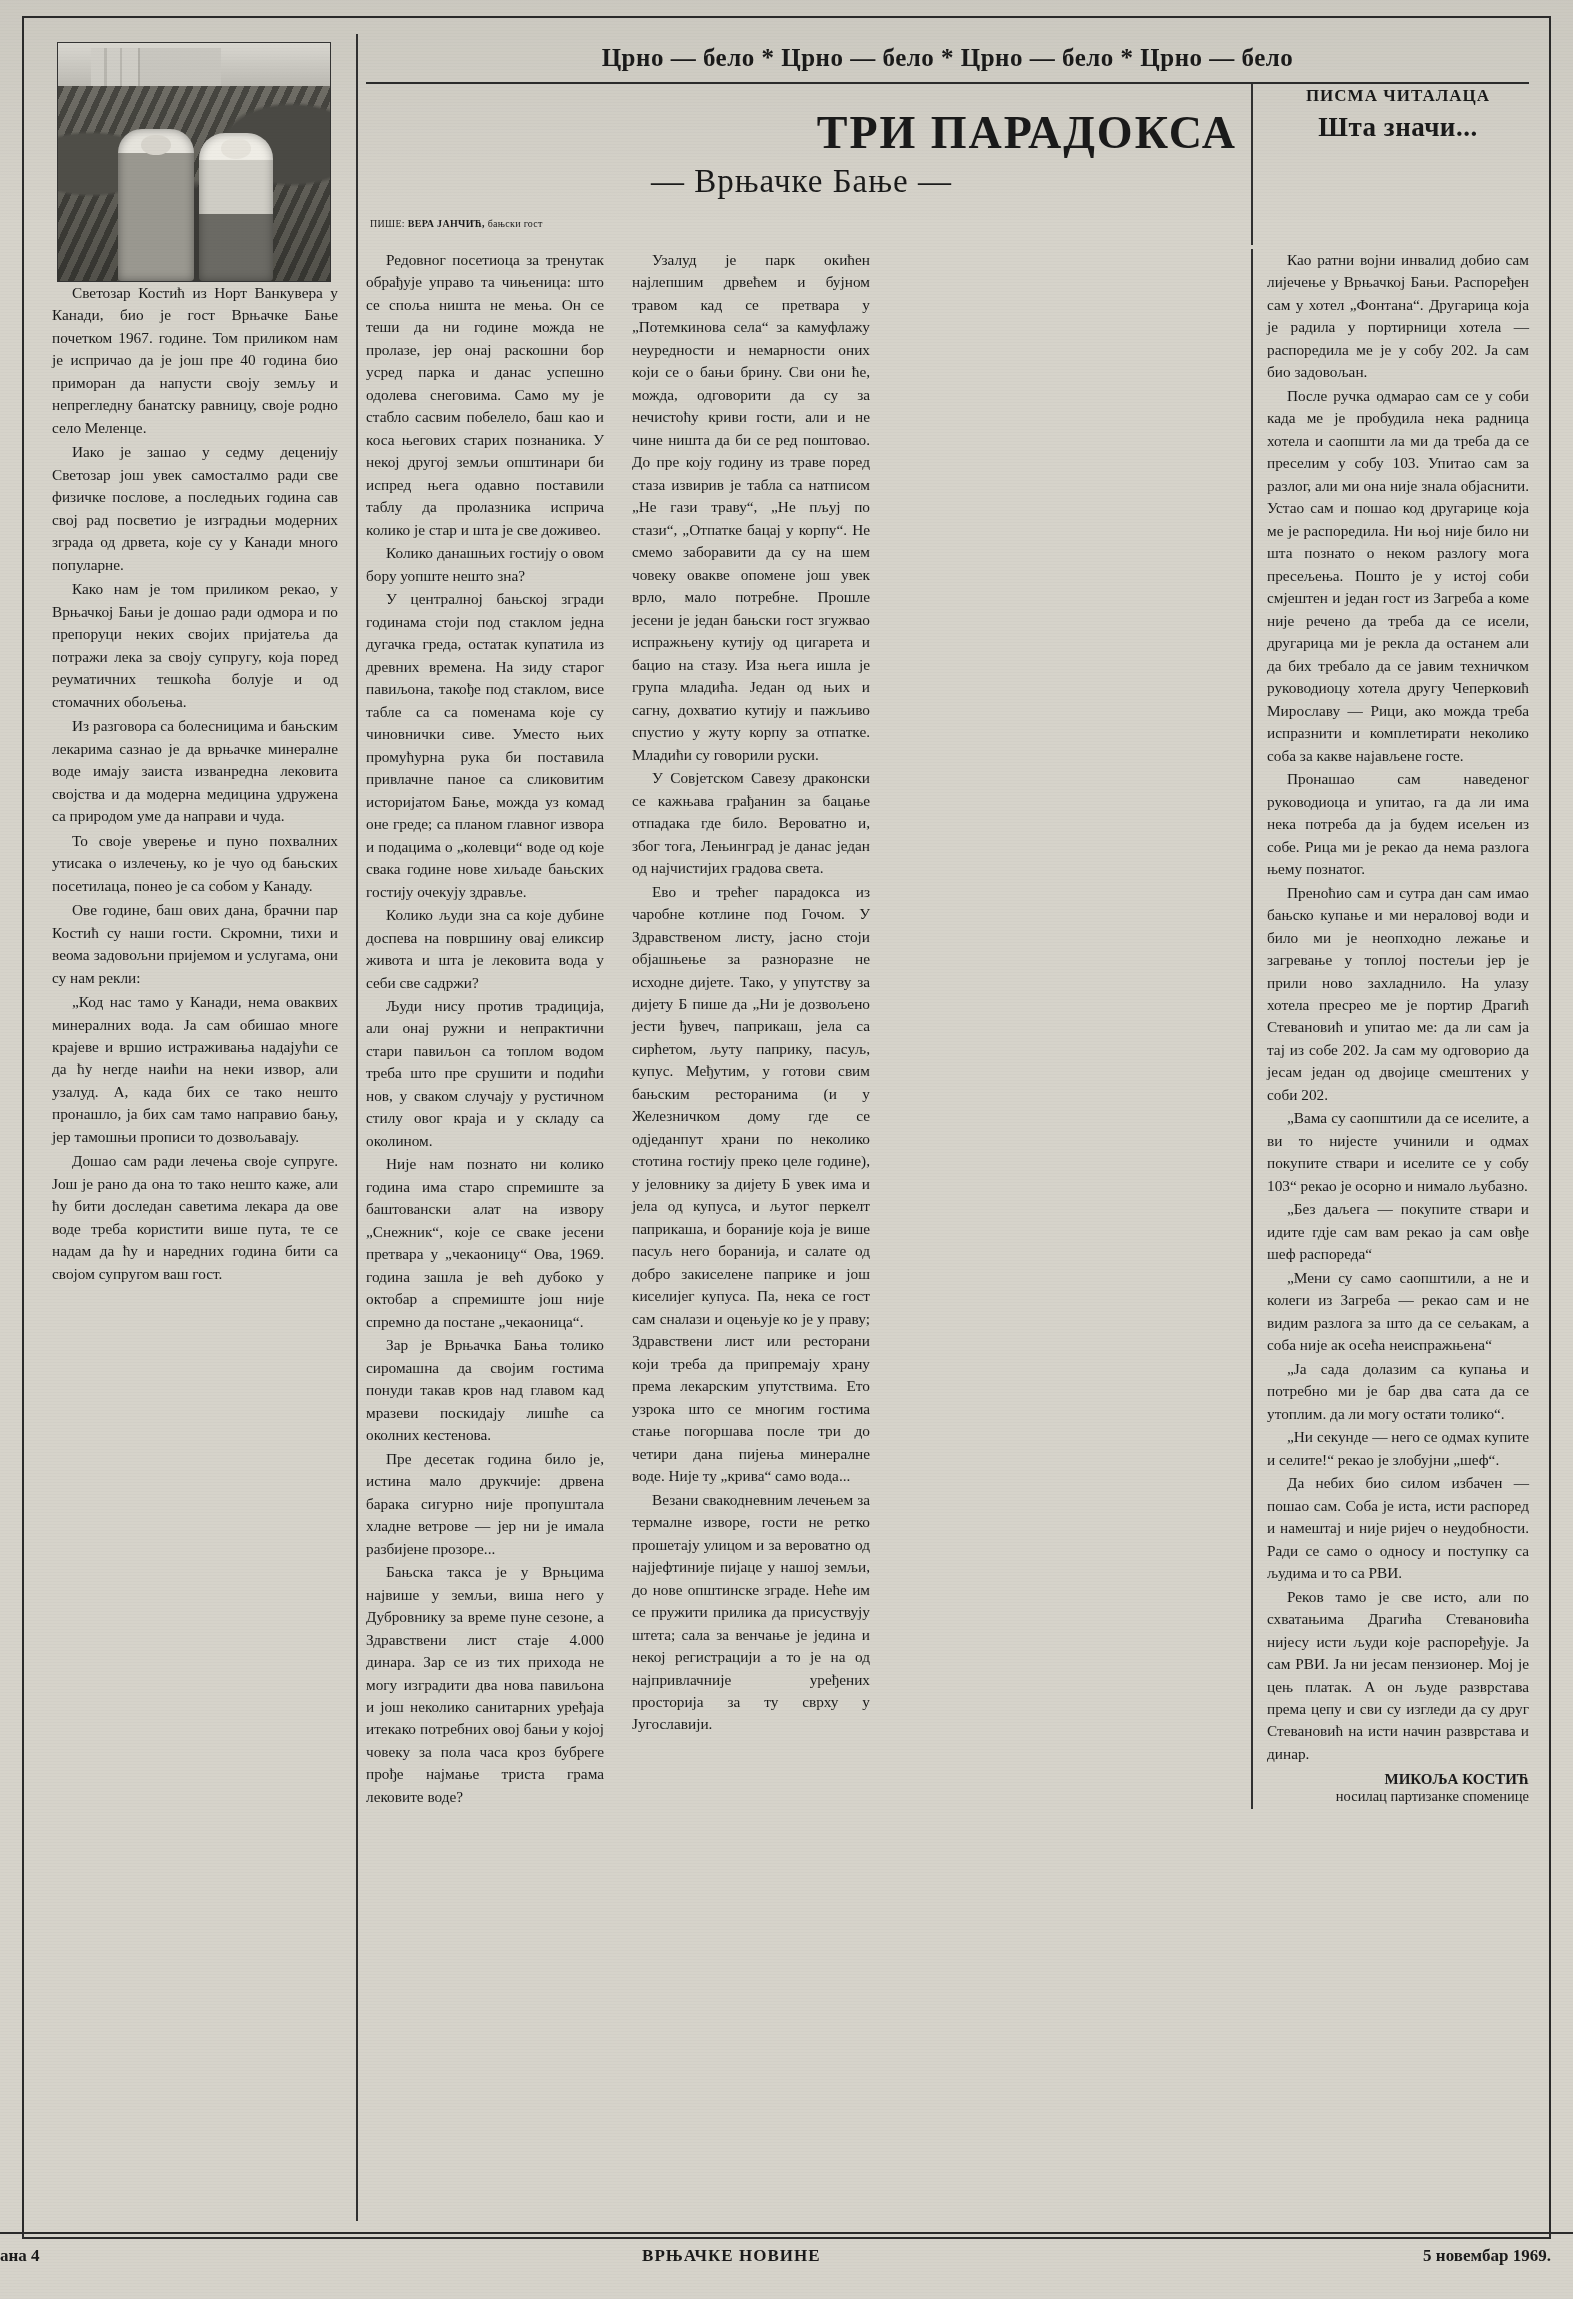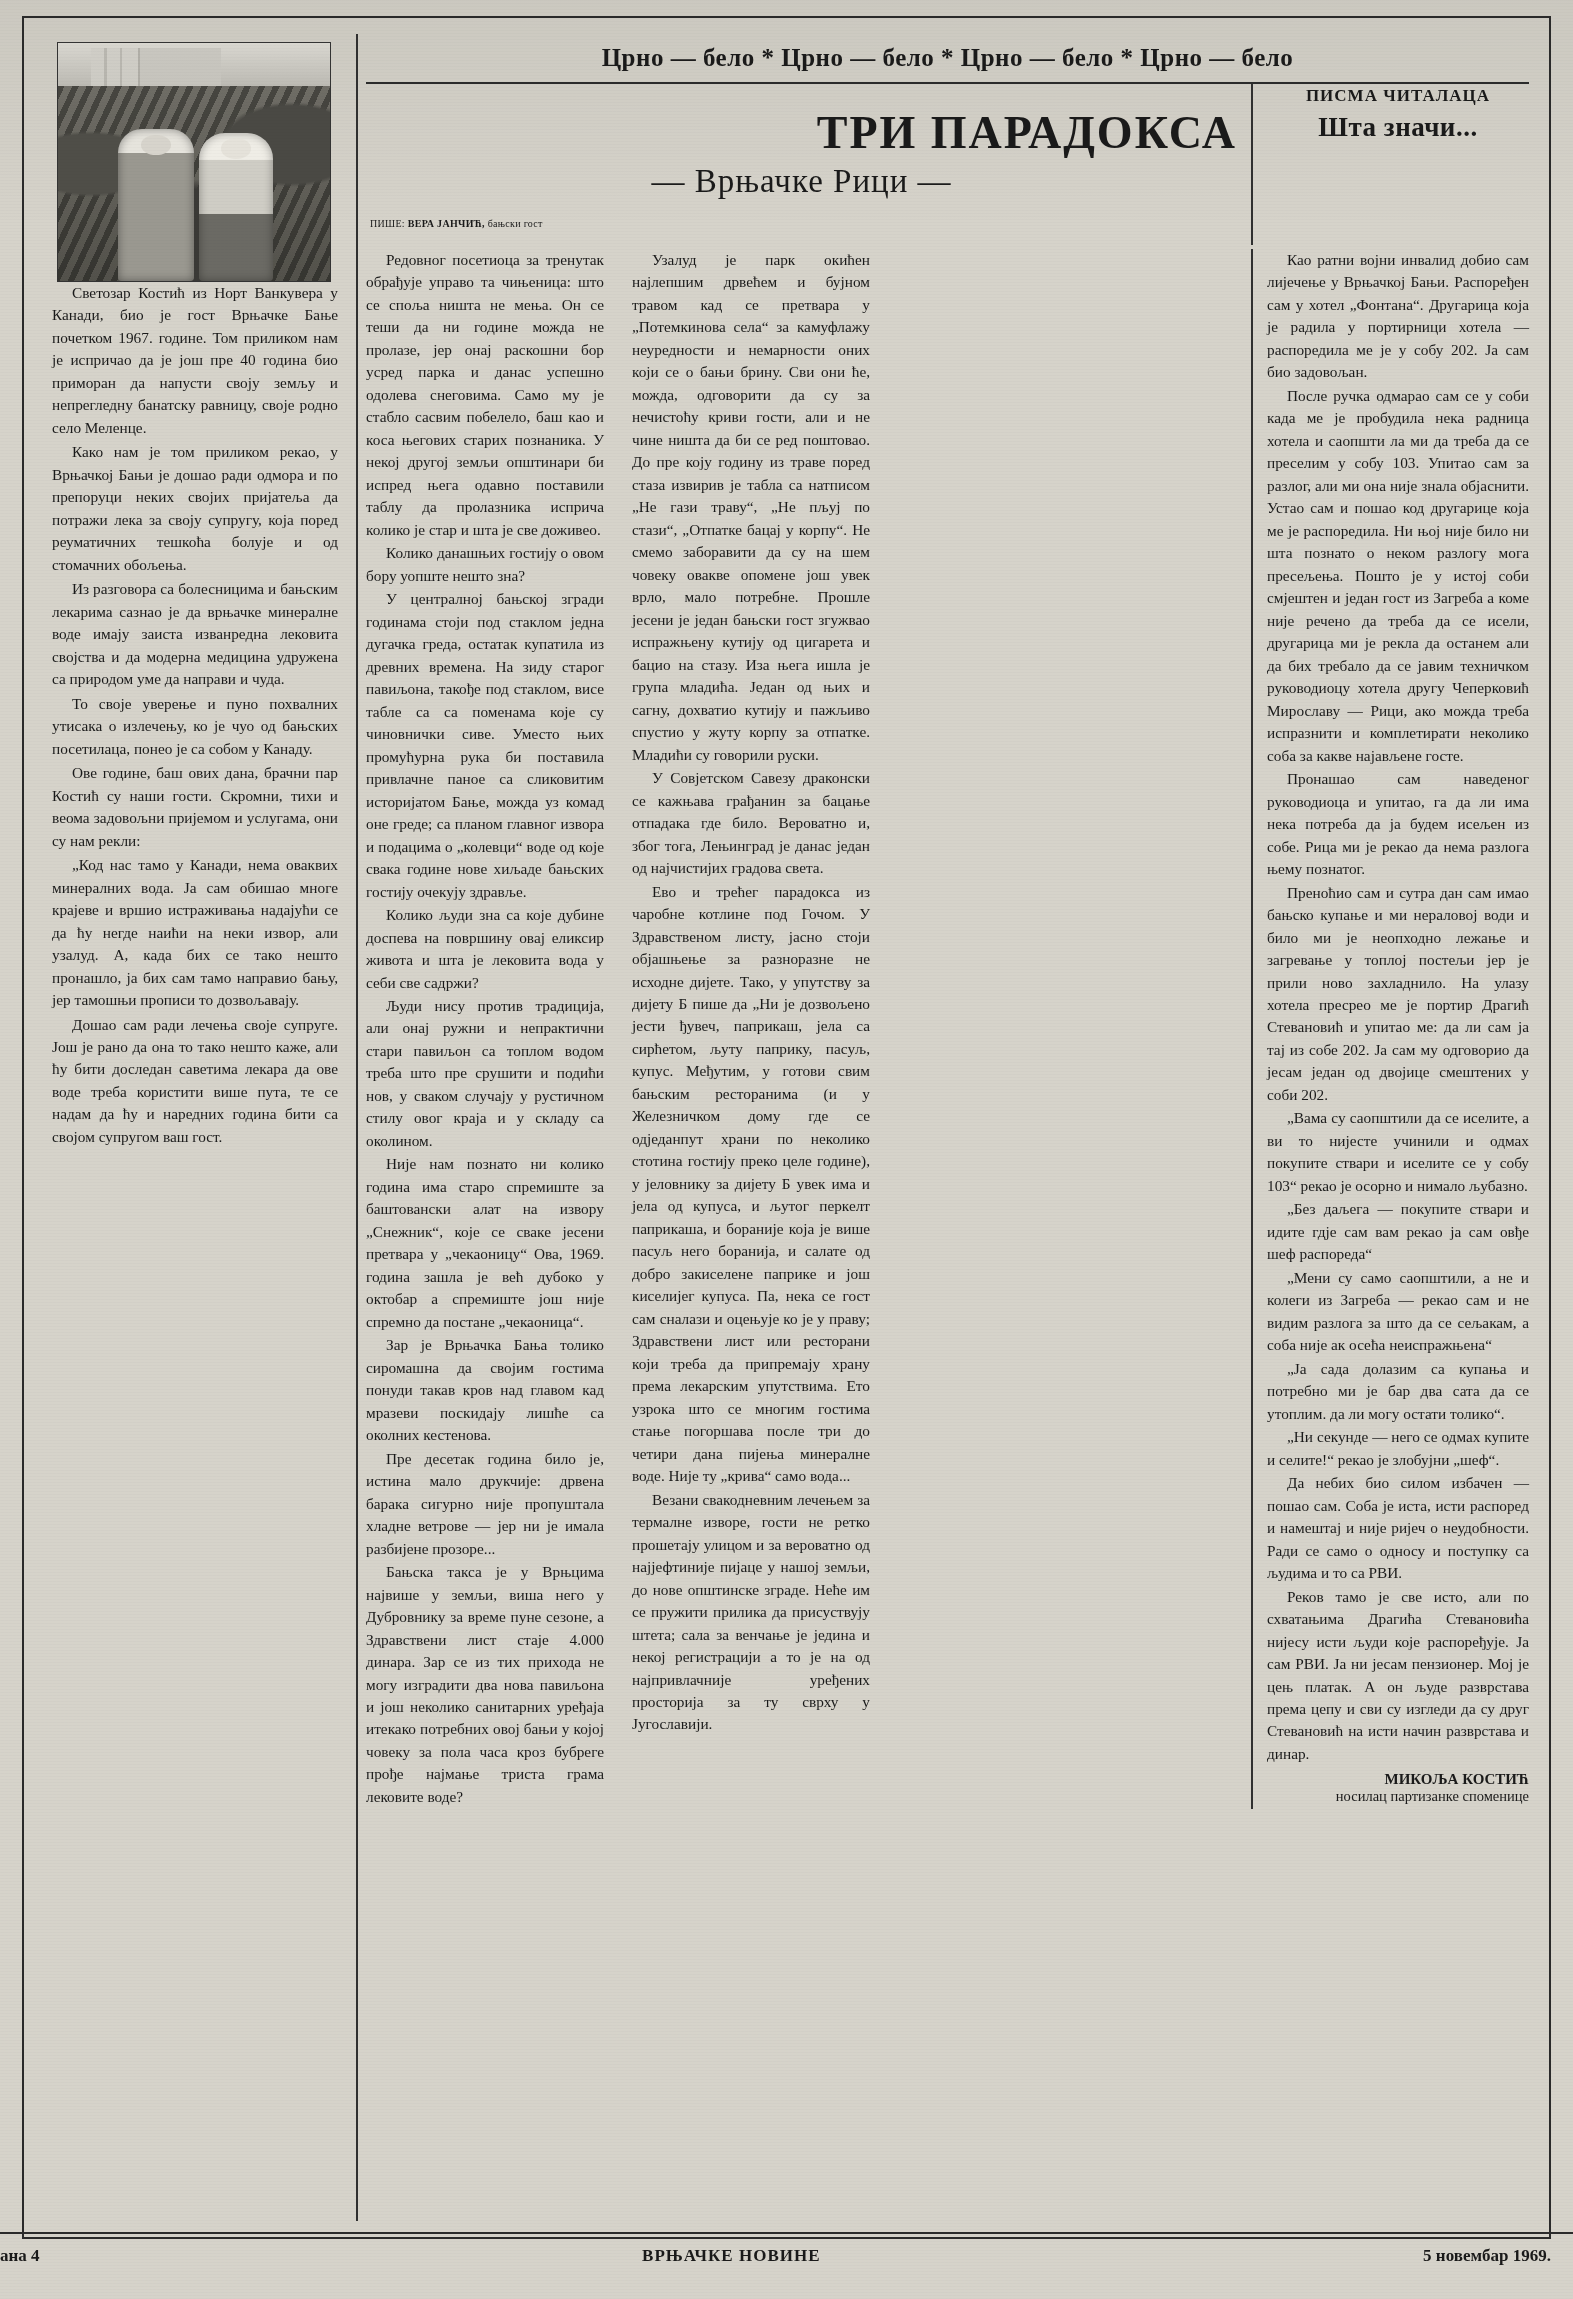--- a/index.html
+++ b/index.html
@@ -199,37 +199,38 @@
       <div class="sky"></div>
       <div class="bldg"></div>
       <div class="foliage"></div>
       <div class="man"></div>
       <div class="woman"></div>
     </div>
 
 
     <div class="left-body">
       <p>Светозар Костић из Норт Ванкувера у Канади, био је гост Врњачке Бање почетком 1967. године. Том приликом нам је испричао да је још пре 40 година био приморан да напусти своју земљу и непрегледну банатску равницу, своје родно село Меленце.</p>
+      <p>Иако је зашао у седму деценију Светозар још увек самосталмо ради све физичке послове, а последњих година сав свој рад посветио је изградњи модерних зграда од дрвета, које су у Канади много популарне.</p>
       <p>Како нам је том приликом рекао, у Врњачкој Бањи је дошао ради одмора и по препоруци неких својих пријатеља да потражи лека за своју супругу, која поред реуматичних тешкоћа болује и од стомачних обољења.</p>
       <p>Из разговора са болесницима и бањским лекарима сазнао је да врњачке минералне воде имају заиста изванредна лековита својства и да модерна медицина удружена са природом уме да направи и чуда.</p>
       <p>То своје уверење и пуно похвалних утисака о излечењу, ко је чуо од бањских посетилаца, понео је са собом у Канаду.</p>
       <p>Ове године, баш ових дана, брачни пар Костић су наши гости. Скромни, тихи и веома задовољни пријемом и услугама, они су нам рекли:</p>
       <p>„Код нас тамо у Канади, нема оваквих минералних вода. Ја сам обишао многе крајеве и вршио истраживања надајући се да ћу негде наићи на неки извор, али узалуд. А, када бих се тако нешто пронашло, ја бих сам тамо направио бању, јер тамошњи прописи то дозвољавају.</p>
       <p>Дошао сам ради лечења своје супруге. Још је рано да она то тако нешто каже, али ћу бити доследан саветима лекара да ове воде треба користити више пута, те се надам да ћу и наредних година бити са својом супругом ваш гост.</p>
     </div>
   </div>
 
   <div class="main">
 
     <div class="banner">Црно — бело * Црно — бело * Црно — бело * Црно — бело</div>
 
     <div class="masthead-wrap">
       <div class="article-head">
         <div class="art-title">ТРИ ПАРАДОКСА</div>
-        <div class="art-sub">— Врњачке Рици —</div>
+        <div class="art-sub">— Врњачке Бање —</div>
         <div class="byline">
           <span>ПИШЕ:</span>
           <b>ВЕРА ЈАНЧИЋ,</b>
           <span>бањски гост</span>
         </div>
       </div>
       <div class="letters">
         <div class="letters-head">ПИСМА  ЧИТАЛАЦА</div>
         <div class="letters-title">Шта значи...</div>
       </div>

